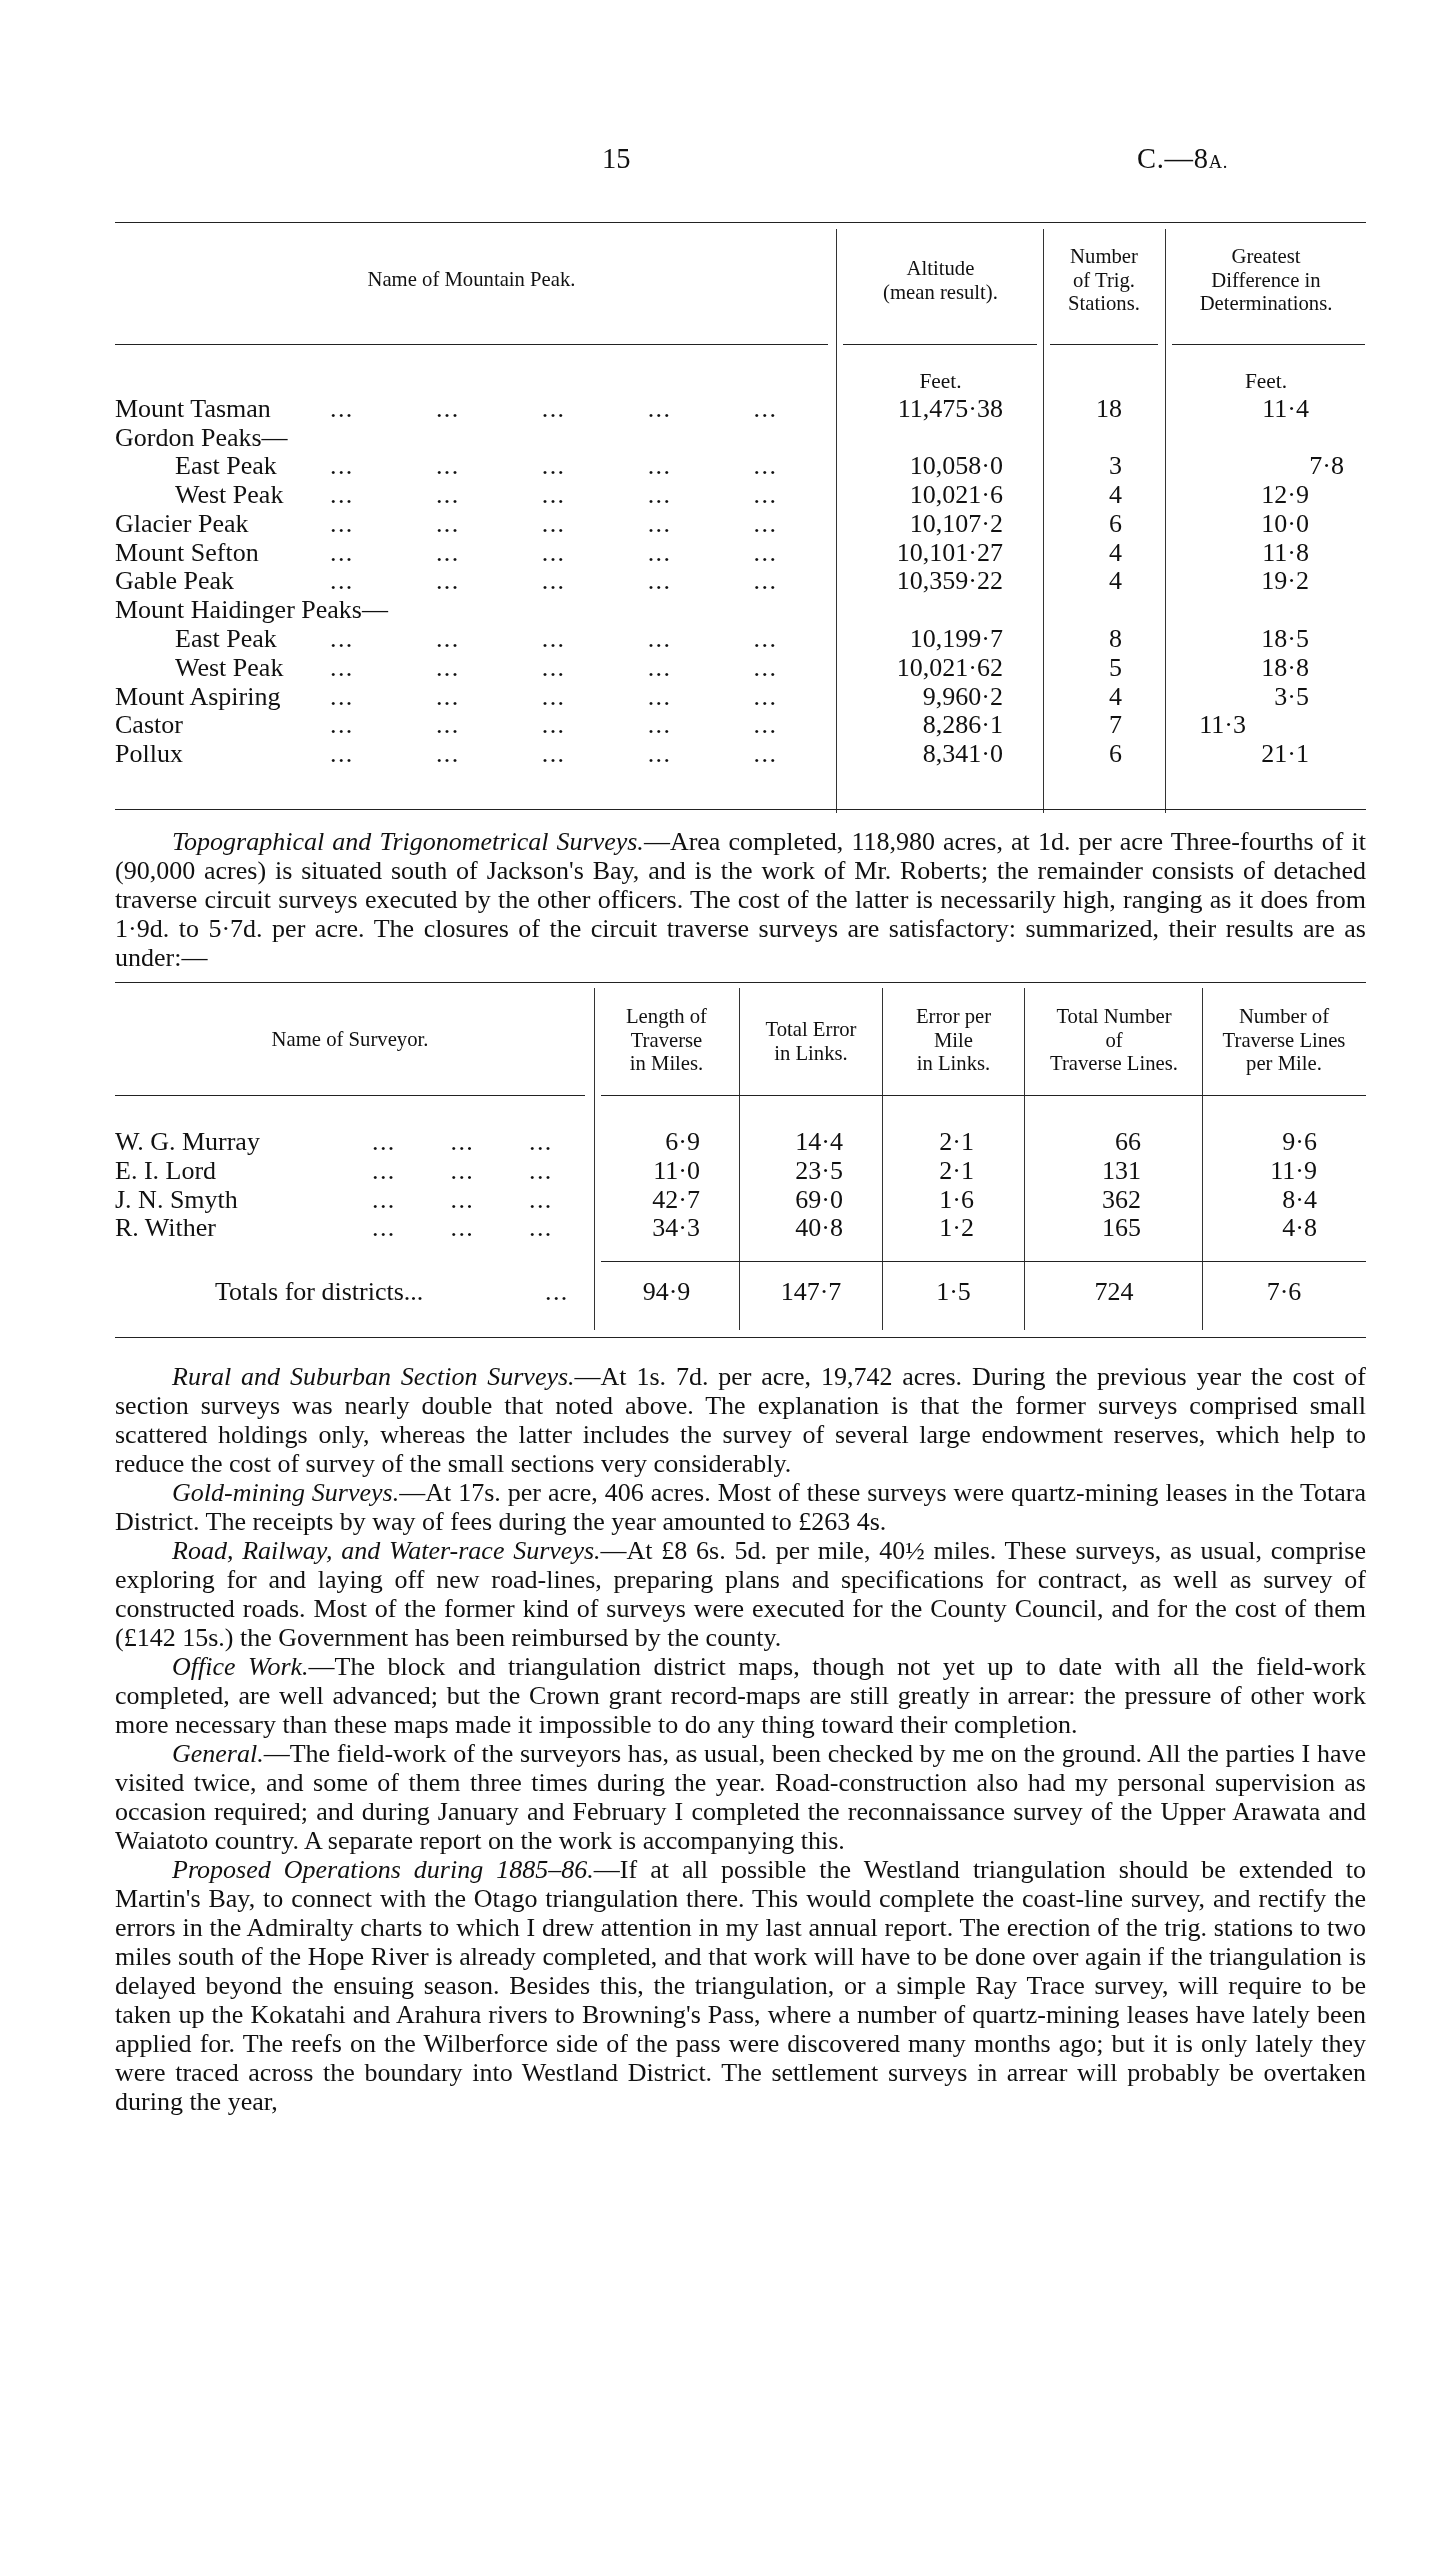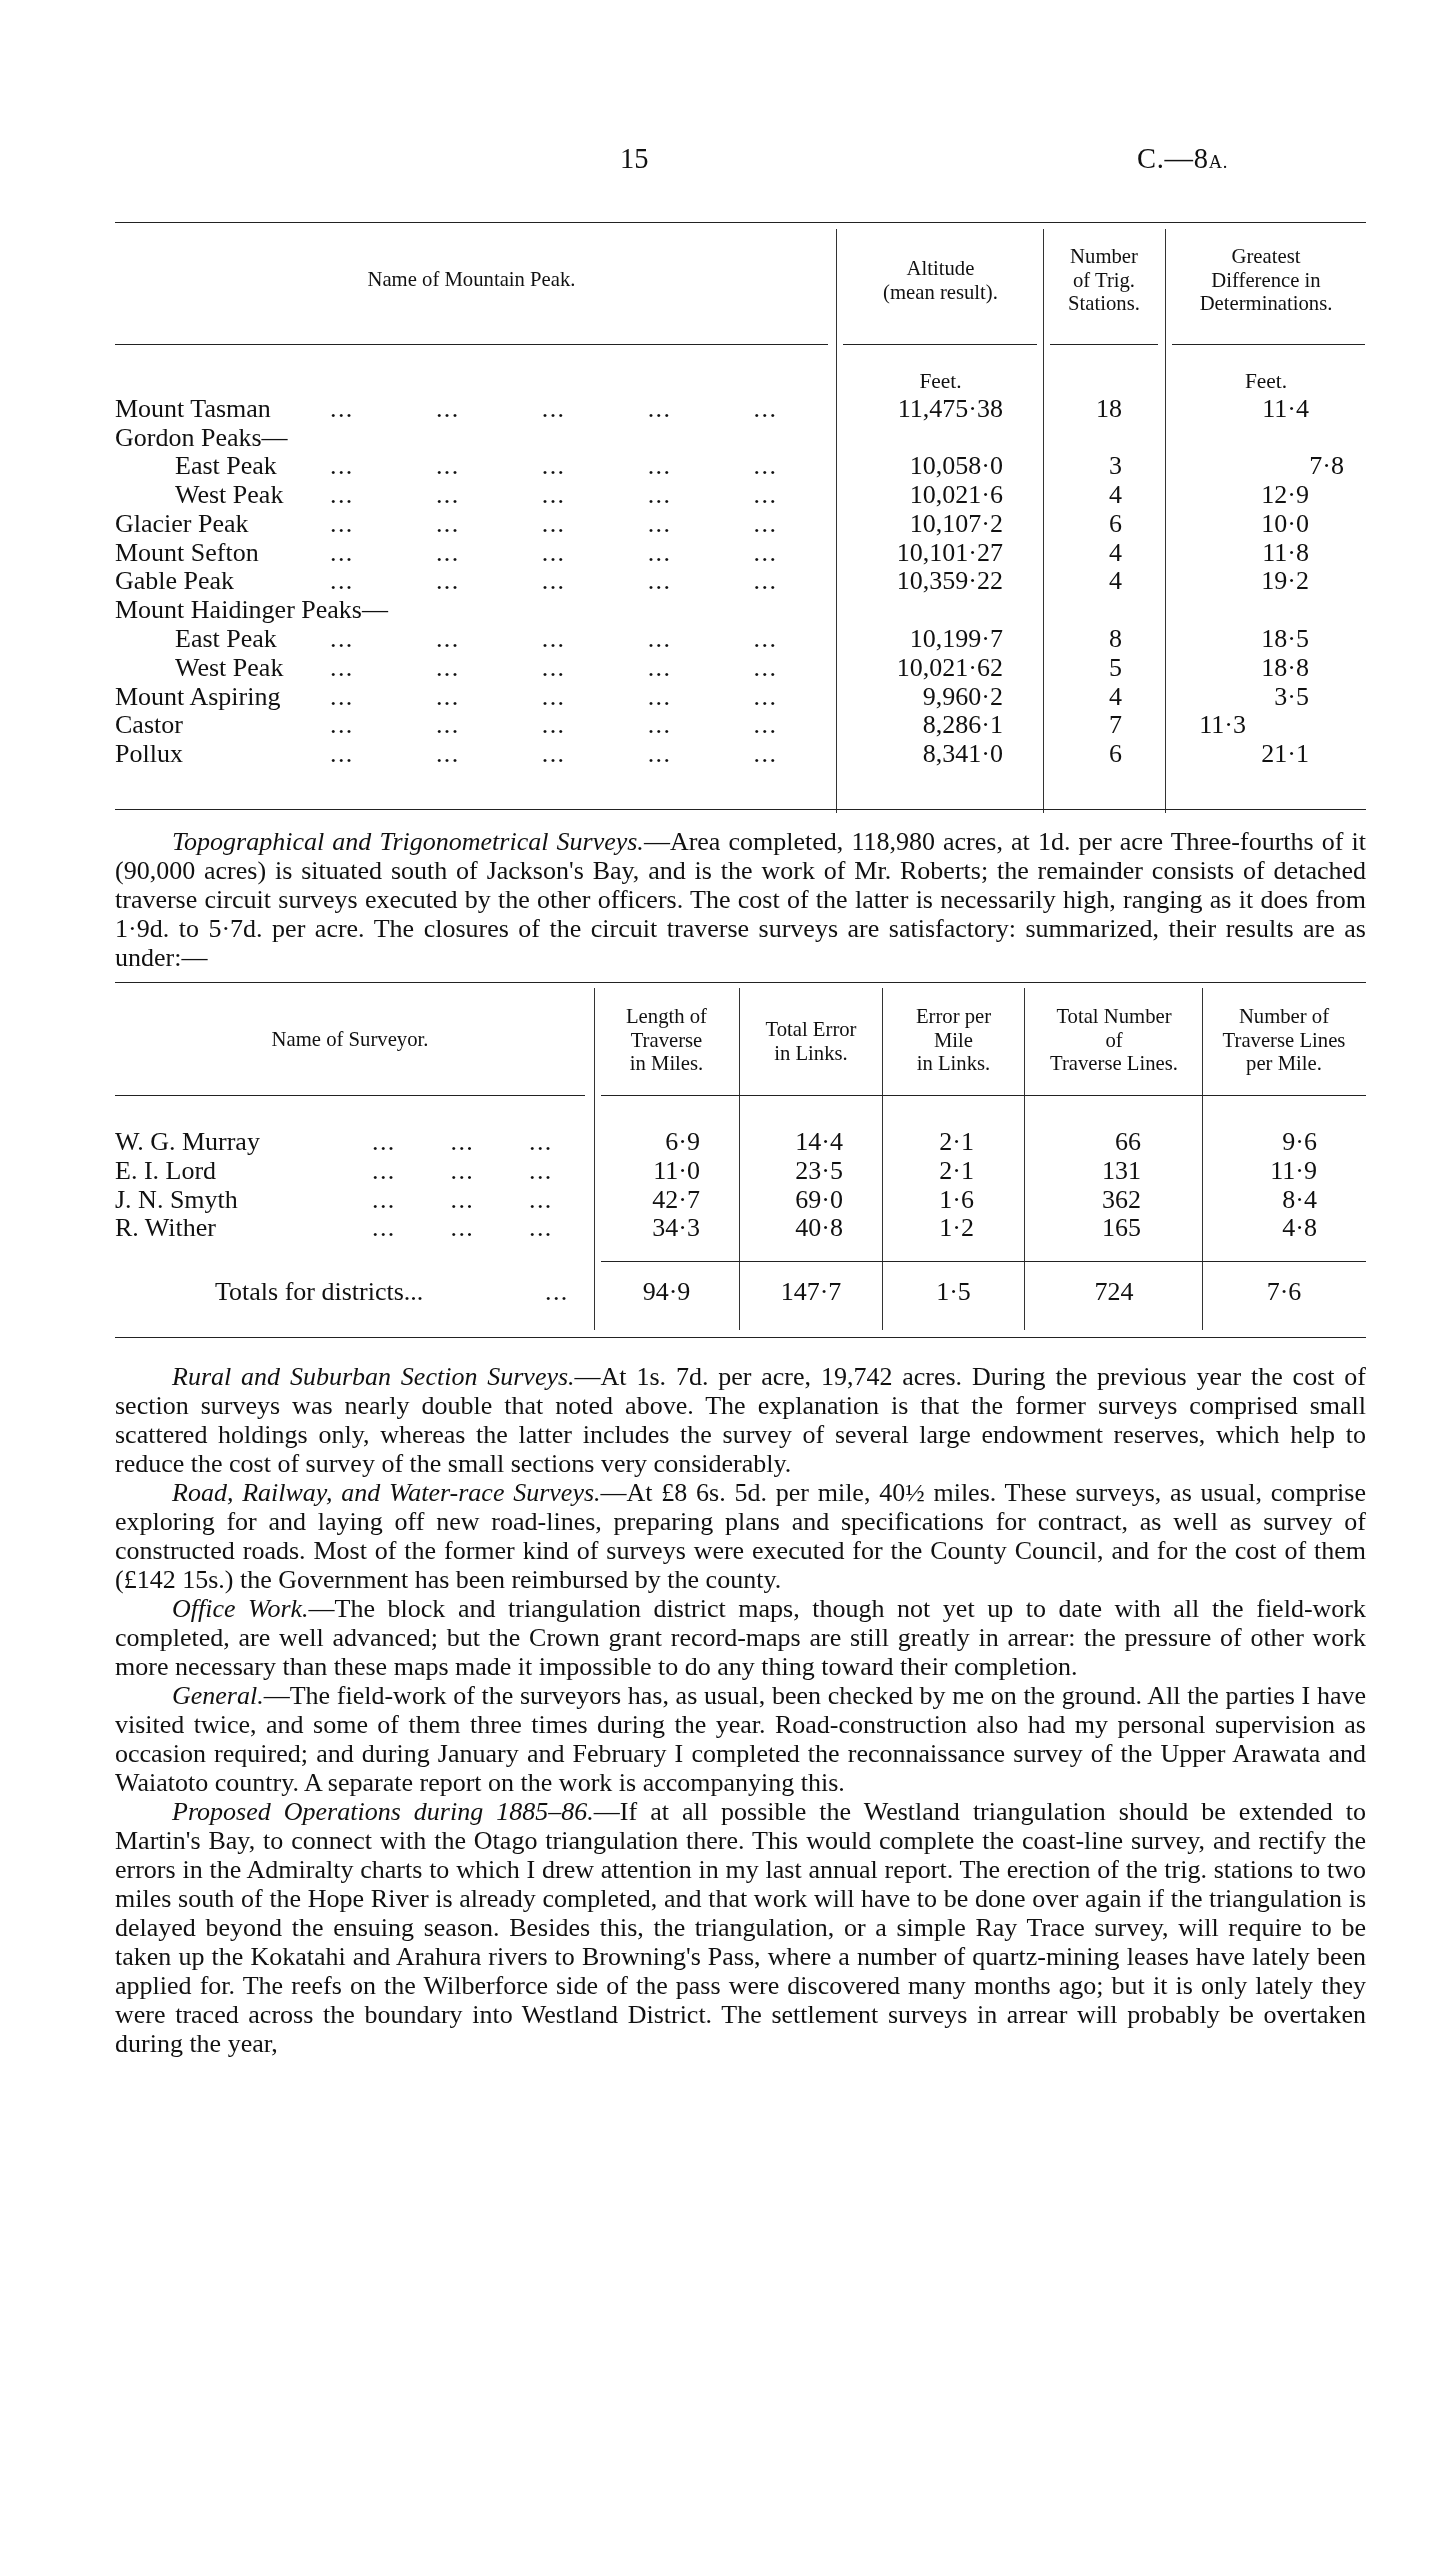--- a/index.html
+++ b/index.html
@@ -2,21 +2,21 @@
 <html style="font-size:11.4px"><head>
 <meta charset="utf-8">
 <style>
   html, body { margin:0; padding:0; background:#ffffff; }
   body {
     width:1456px; height:2550px; position:relative; overflow:hidden;
     font-family:"Liberation Serif","DejaVu Serif",serif; color:#111;
   }
   .page { position:absolute; left:115px; top:0; width:1251px; }
   .hdr { position:absolute; top:143px; font-size:28.5px; }
-  .hdr-page { left:602px;margin-left:18px; }
+  .hdr-page { left:602px; }
   .hdr-ref { left:1137px; letter-spacing:0.7px; }
   .hdr-ref small { font-size:18.5px; }
 
   .rule { position:absolute; left:0; height:1.4px; background:#222; }
   .vline { position:absolute; width:1.4px; background:#333; }
 
   .cell { position:absolute; text-align:center; font-size:20.7px; line-height:23.5px; }
   .row { position:absolute; left:0; height:28.5px; font-size:26px; line-height:28.5px; white-space:nowrap; }
   .name { position:absolute; }
   .dots { position:absolute; letter-spacing:1.4px; }
@@ -245,19 +245,20 @@
       <span class="numc" style="left:768px;width:141px;">1·5</span>
       <span class="numc" style="left:911px;width:176px;">724</span>
       <span class="numc" style="left:1088px;width:162px;">7·6</span>
     </div>
 
     <div class="rule" style="top:1337px;width:1251px;"></div>
   </div>
 
   <div class="para" id="paras" style="top:1362px;">
       <p><i>Rural and Suburban Section Surveys.</i><span>—At 1s. 7d. per acre, 19,742 acres. During the previous year the cost of section surveys was nearly double that noted above. The explanation is that the former surveys comprised small scattered holdings only, whereas the latter includes the survey of several large endowment reserves, which help to reduce the cost of survey of the small sections very considerably.</span></p>
+      <p><i>Gold-mining Surveys.</i><span>—At 17s. per acre, 406 acres. Most of these surveys were quartz-mining leases in the Totara District. The receipts by way of fees during the year amounted to £263 4s.</span></p>
       <p><i>Road, Railway, and Water-race Surveys.</i><span>—At £8 6s. 5d. per mile, 40½ miles. These surveys, as usual, comprise exploring for and laying off new road-lines, preparing plans and specifications for contract, as well as survey of constructed roads. Most of the former kind of surveys were executed for the County Council, and for the cost of them (£142 15s.) the Government has been reimbursed by the county.</span></p>
       <p><i>Office Work.</i><span>—The block and triangulation district maps, though not yet up to date with all the field-work completed, are well advanced; but the Crown grant record-maps are still greatly in arrear: the pressure of other work more necessary than these maps made it impossible to do any thing toward their completion.</span></p>
       <p><i>General.</i><span>—The field-work of the surveyors has, as usual, been checked by me on the ground. All the parties I have visited twice, and some of them three times during the year. Road-construction also had my personal supervision as occasion required; and during January and February I completed the reconnaissance survey of the Upper Arawata and Waiatoto country. A separate report on the work is accompanying this.</span></p>
       <p><i>Proposed Operations during 1885–86.</i><span>—If at all possible the Westland triangulation should be extended to Martin's Bay, to connect with the Otago triangulation there. This would complete the coast-line survey, and rectify the errors in the Admiralty charts to which I drew attention in my last annual report. The erection of the trig. stations to two miles south of the Hope River is already completed, and that work will have to be done over again if the triangulation is delayed beyond the ensuing season. Besides this, the triangulation, or a simple Ray Trace survey, will require to be taken up the Kokatahi and Arahura rivers to Browning's Pass, where a number of quartz-mining leases have lately been applied for. The reefs on the Wilberforce side of the pass were discovered many months ago; but it is only lately they were traced across the boundary into Westland District. The settlement surveys in arrear will probably be overtaken during the year,</span></p>
     </div>
 </div>
 
 
 </body></html>

